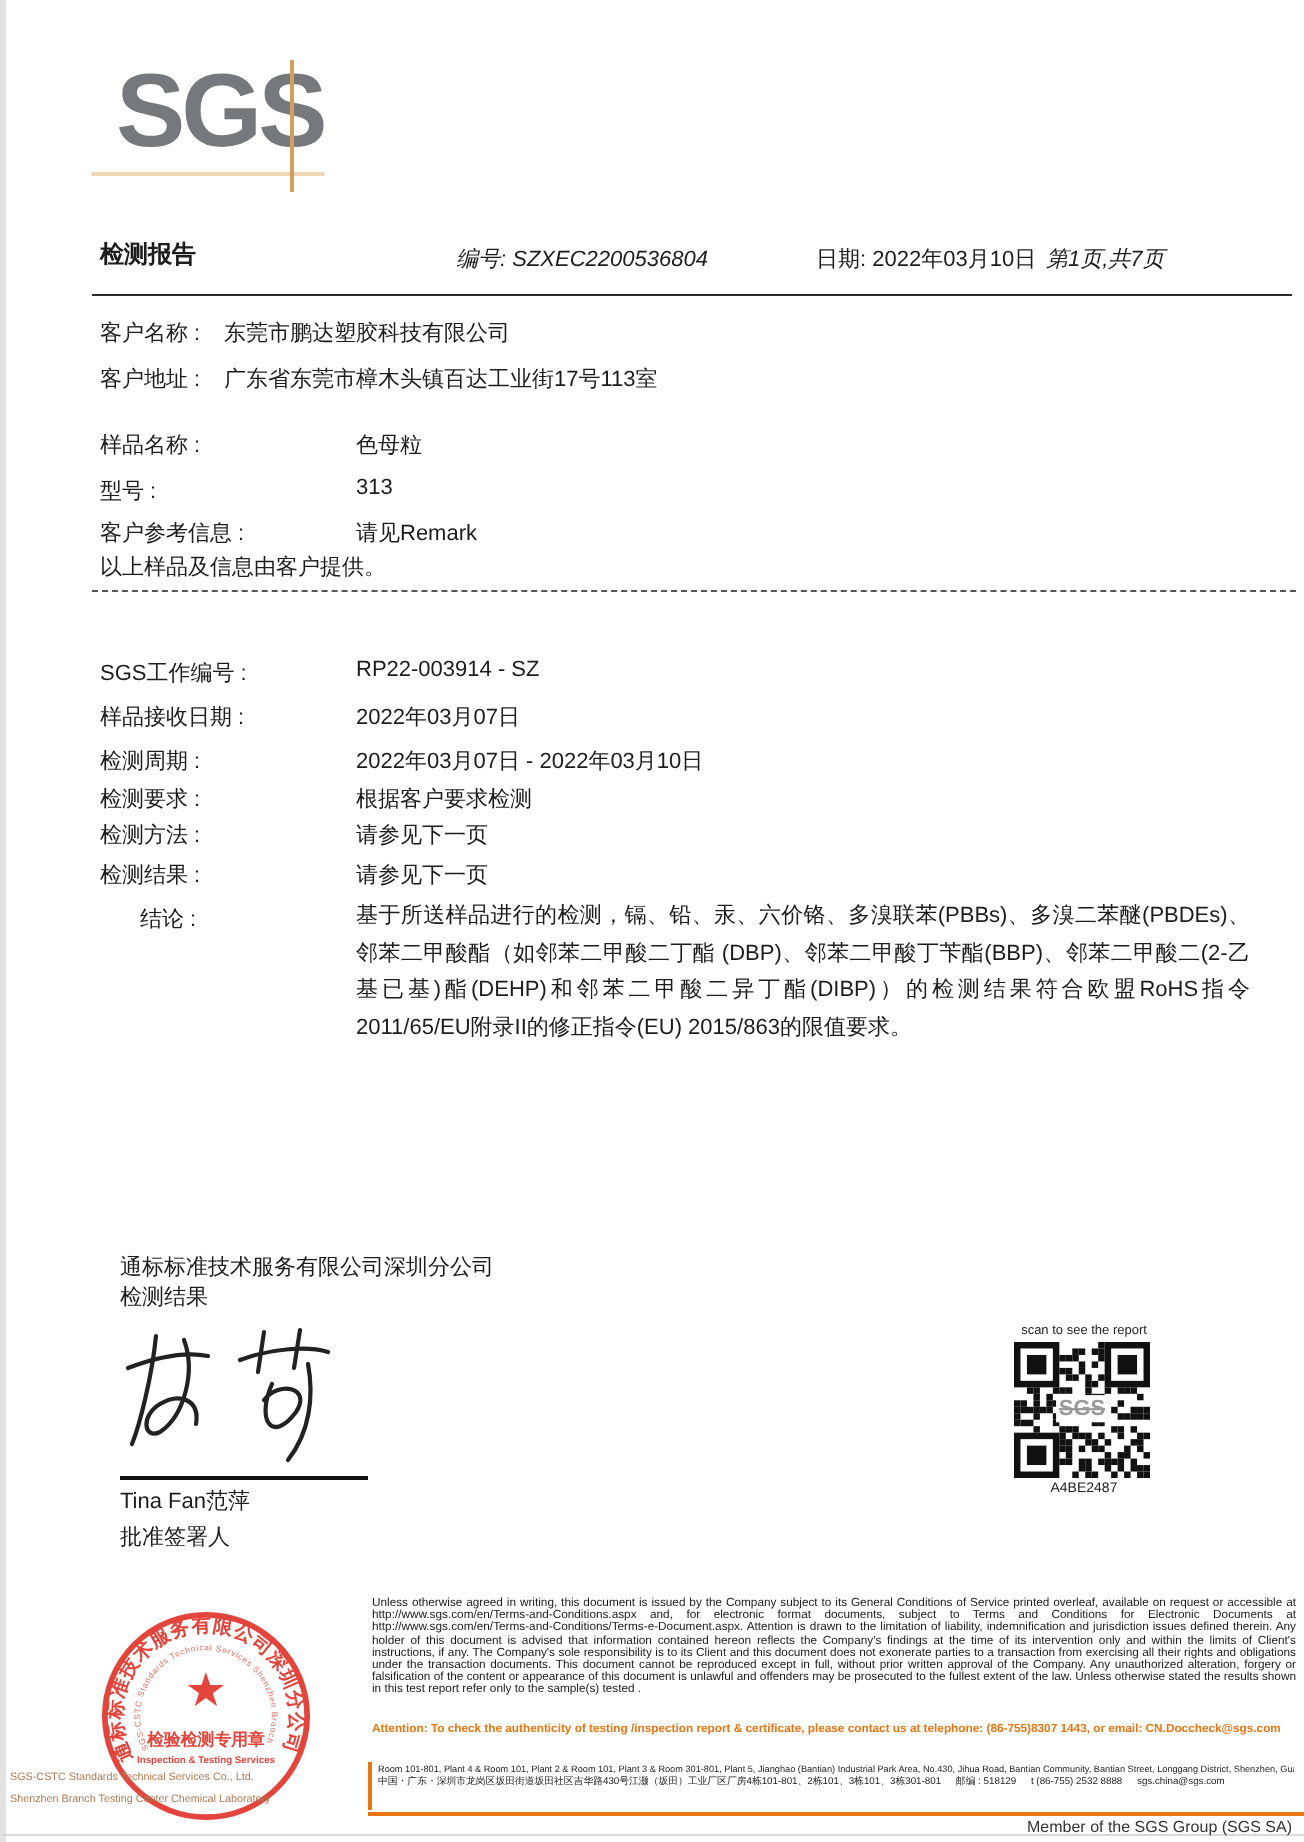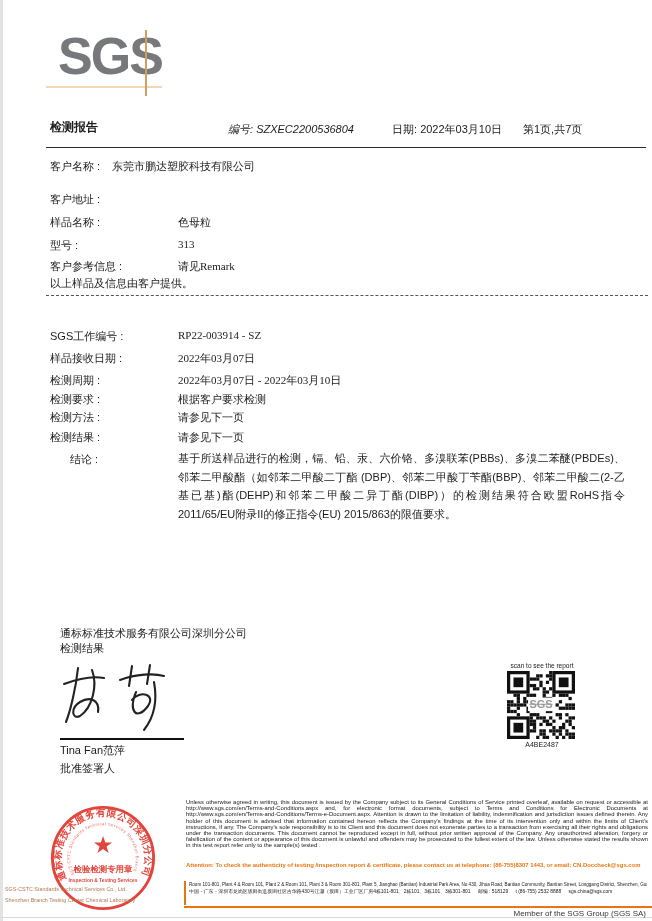--- a/index.html
+++ b/index.html
@@ -14,28 +14,28 @@
   .scan-edge-bottom{left:0;top:917px;width:652px;height:1px;background:#d9d9d9;}
 
   
   .sgs-logo{left:58px;top:30px;font-size:52px;line-height:52px;font-weight:bold;
     color:#77787b;letter-spacing:-2px;}
   .logo-underline{left:46px;top:86px;width:116px;height:2px;background:#f2d7b6;}
   .logo-vline{left:145px;top:30px;width:2px;height:66px;background:#d2a05e;}
   .report-title{left:50px;top:119px;font-size:12px;font-weight:bold;white-space:nowrap;}
   .hmeta{top:122px;font-size:11px;white-space:nowrap;}
   .hmeta-no{left:228px;font-style:italic;}
-  .hmeta-date{left:392px;}
-  .hmeta-page{left:523px;}
+  .hmeta-date{left:408px;}
+  .hmeta-page{left:523px;font-style:italic;}
   .header-rule{left:46px;top:147px;width:600px;height:1px;background:#2a2a2a;}
 
   
   .frow{position:absolute;left:50px;width:596px;font-size:11px;white-space:nowrap;}
   .frow .val1{position:absolute;left:62px;}
-  .frow .val2{position:absolute;left:128px;font-family:Liberation Serif, serif;}
+  .frow .val2{position:absolute;left:128px;}
   .note-line{left:50px;top:276px;font-size:11px;}
   .dash-sep{left:46px;top:295px;width:602px;height:0;border-top:1px dashed #555;}
 
   .conclusion-label{left:50px;top:452px;font-size:11px;margin-left:20px;}
   .conclusion-text{left:178px;top:449px;width:447px;font-size:11px;line-height:18.6px;
     text-align:justify;}
 
   
   .sig-company{left:60px;top:626px;font-size:11px;}
   .sig-auth{left:60px;top:641px;font-size:11px;}
@@ -85,22 +85,23 @@
   <span>日期:</span>
   <span>2022年03月10日</span>
 </div>
 <div class="abs hmeta hmeta-page">第1页,共7页</div>
 <div class="abs header-rule"></div>
 
 <div class="frow" style="top:159px">
   <span>客户名称 :</span>
   <span class="val1">东莞市鹏达塑胶科技有限公司</span>
 </div>
-<div class="frow" style="top:192px">
+<div class="frow" style="top:182px">
   <span>客户地址 :</span>
+  <span class="val1">广东省东莞市樟木头镇百达工业街17号113室</span>
 </div>
 
 <div class="frow" style="top:215px">
   <span>样品名称 :</span>
   <span class="val2">色母粒</span>
 </div>
 <div class="frow" style="top:238px">
   <span>型号 :</span>
   <span class="val2">313</span>
 </div>

